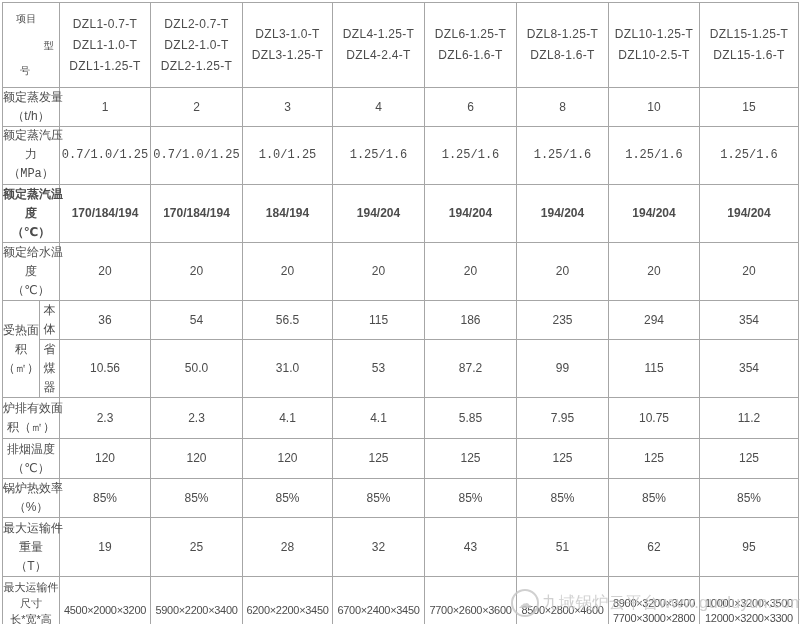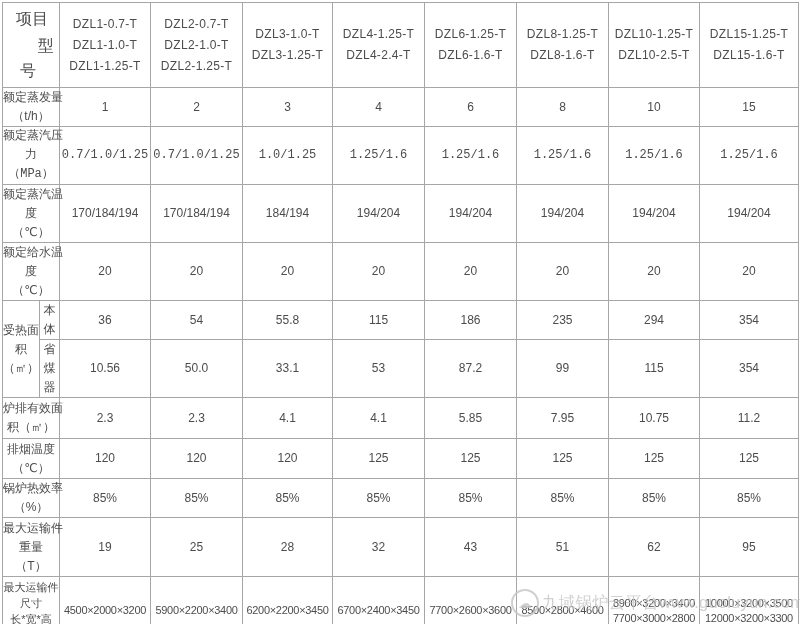--- a/index.html
+++ b/index.html
@@ -29,33 +29,33 @@
     word-break:keep-all;
     padding:0;
     overflow:visible;
   }
   td.lbl{font-size:11px;line-height:18px;}
   td.sub{font-size:11px;line-height:16px;}
   tr.r-head td{font-size:12px;line-height:21px;letter-spacing:.3px;}
   tr.r-head{height:76px;}
   tr.r-evap{height:37px;padding-left:14px;}
   tr.r-press{height:57px;font-family:Liberation Mono, monospace;}
-  tr.r-stemp{height:52px;}
+  tr.r-stemp{height:52px;font-weight:bold;}
   tr.r-fwtemp{height:58px;}
   tr.r-body{height:35px;}
   tr.r-eco{height:55px;}
   tr.r-grate{height:41px;}
   tr.r-exh{height:40px;}
   tr.r-eff{height:35px;margin-top:38px;}
   tr.r-wt{height:59px;}
   tr.r-size{height:69px;}
   tr.r-size td{font-size:11px;line-height:15px;letter-spacing:-0.3px;}
   tr.r-size td.lbl{font-size:11px;line-height:16px;letter-spacing:0;}
   td.corner{position:relative;}
-  td.corner span{position:absolute;font-size:16px;line-height:12px;}
+  td.corner span{position:absolute;font-size:10px;line-height:12px;}
   .c-top{top:10px;left:13px;}
   .c-mid{top:37px;right:5px;}
   .c-bot{bottom:10px;left:17px;}
   .watermark{
     position:absolute;
     left:511px;top:589px;
     display:flex;align-items:center;
     color:#c6c6c6;opacity:.82;
     pointer-events:none;
     white-space:nowrap;
@@ -174,35 +174,35 @@
       </tr>
 
       <tr class="r-body">
         <td rowspan="2" class="lbl">受热面
 积
 （㎡）</td>
         <td class="sub">本
 体</td>
         <td>36</td>
         <td>54</td>
-        <td>55.8</td>
+        <td>56.5</td>
         <td>115</td>
         <td>186</td>
         <td>235</td>
         <td>294</td>
         <td>354</td>
       </tr>
 
       <tr class="r-eco">
         <td class="sub">省
 煤
 器</td>
         <td>10.56</td>
         <td>50.0</td>
-        <td>33.1</td>
+        <td>31.0</td>
         <td>53</td>
         <td>87.2</td>
         <td>99</td>
         <td>115</td>
         <td>354</td>
       </tr>
 
       <tr class="r-grate">
         <td colspan="2" class="lbl">炉排有效面
 积（㎡）</td>

